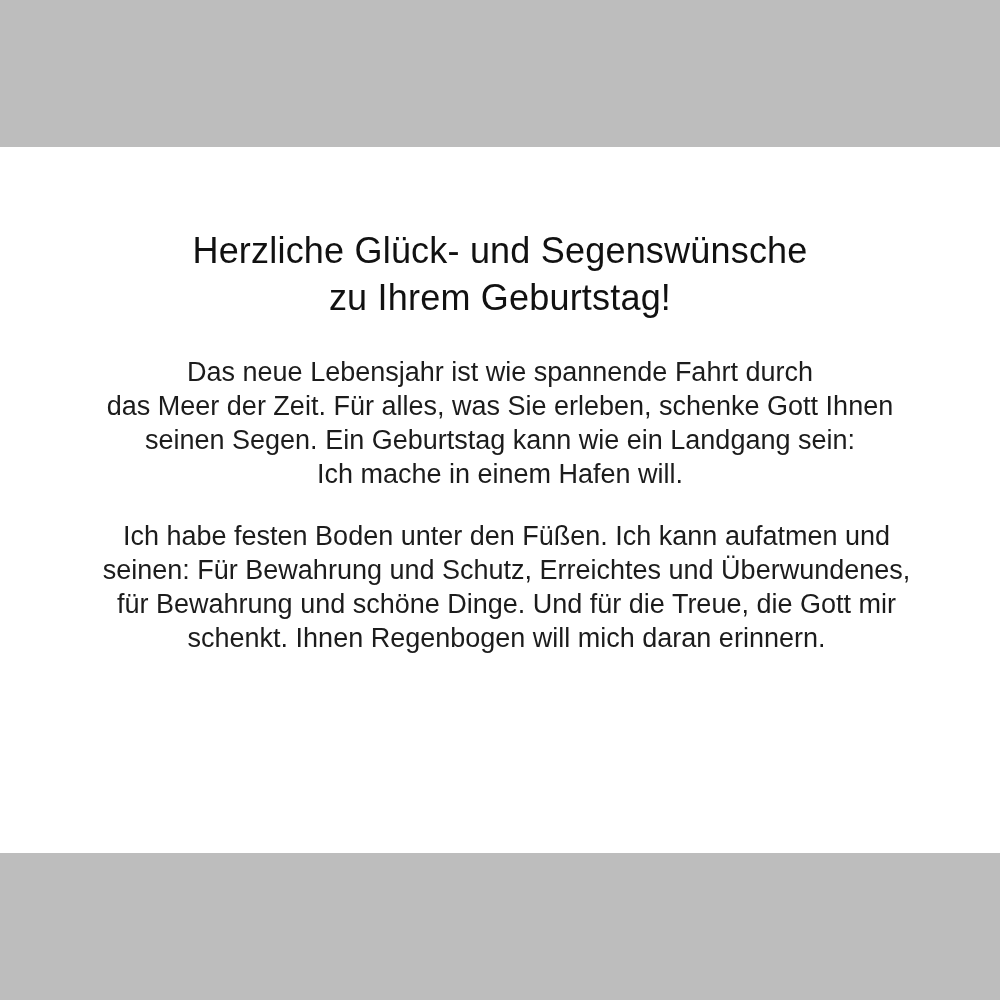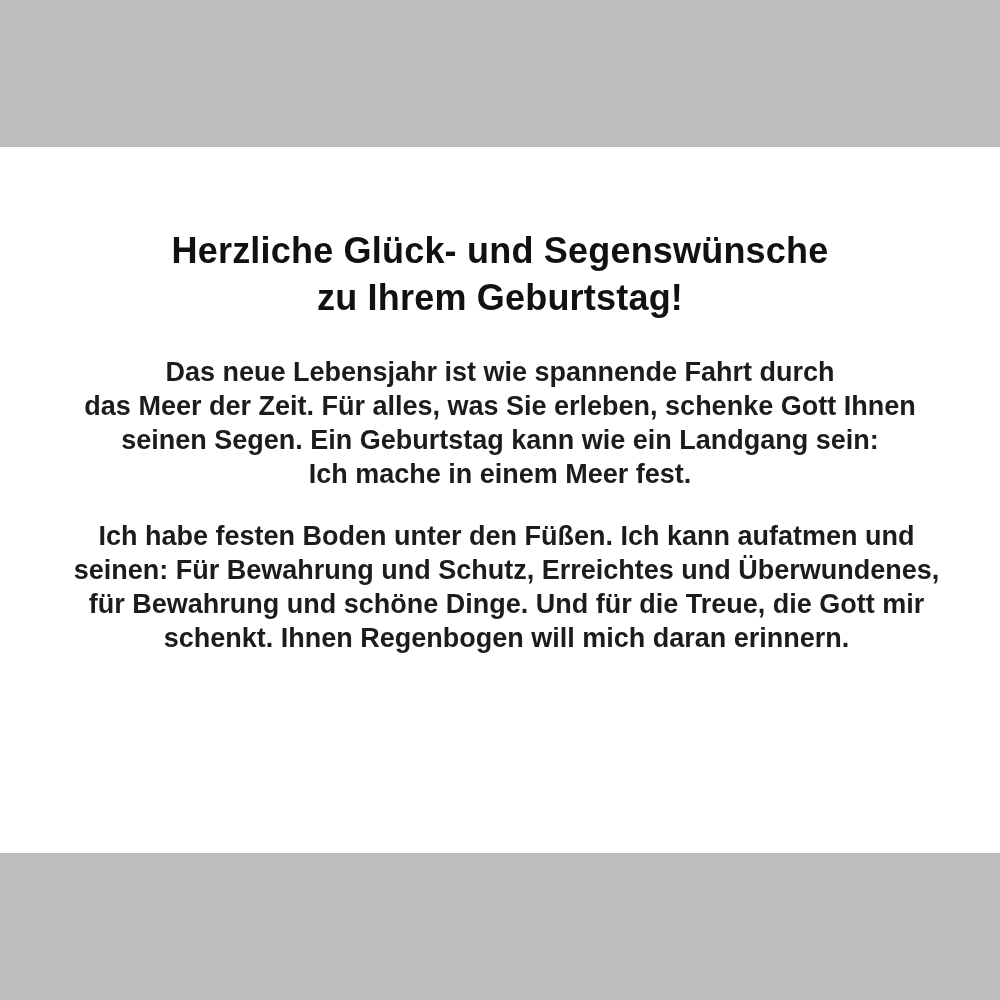--- a/index.html
+++ b/index.html
@@ -28,28 +28,28 @@
       flex: 1 1 auto;
       background: #ffffff;
       box-sizing: border-box;
       padding-top: 80px;
       text-align: center;
     }
     .card-title {
       margin: 0 0 34px 0;
       font-size: 36px;
       line-height: 47px;
-      font-weight: 700;
+      font-weight: 400;
       letter-spacing: 0.2px;
     }
     .card-paragraph {
       margin: 0 0 28px 0;
       font-size: 27px;
       line-height: 34px;
-      font-weight: 700;
+      font-weight: 400;
       text-align: center;
     }
     .line {
       display: block;
       white-space: nowrap;
     }
   </style>
 </head>
 <body>
 
@@ -61,21 +61,21 @@
 
     <h1 class="card-title" style="color: rgb(17, 17, 17);">
       <span class="line">Herzliche Glück- und Segenswünsche</span>
       <span class="line">zu Ihrem Geburtstag!</span>
     </h1>
 
     <p class="card-paragraph" style="color: rgb(28, 28, 28);">
       <span class="line">Das neue Lebensjahr ist wie spannende Fahrt durch</span>
       <span class="line">das Meer der Zeit. Für alles, was Sie erleben, schenke Gott Ihnen</span>
       <span class="line">seinen Segen. Ein Geburtstag kann wie ein Landgang sein:</span>
-      <span class="line">Ich mache in einem Meer fest.</span>
+      <span class="line">Ich mache in einem Hafen will.</span>
     </p>
 
     <p class="card-paragraph" style="color: rgb(28, 28, 28); padding-left: 13px;">
       <span class="line">Ich habe festen Boden unter den Füßen. Ich kann aufatmen und</span>
       <span class="line">seinen: Für Bewahrung und Schutz, Erreichtes und Überwundenes,</span>
       <span class="line">für Bewahrung und schöne Dinge. Und für die Treue, die Gott mir</span>
       <span class="line">schenkt. Ihnen Regenbogen will mich daran erinnern.</span>
     </p>
 
   </div>

